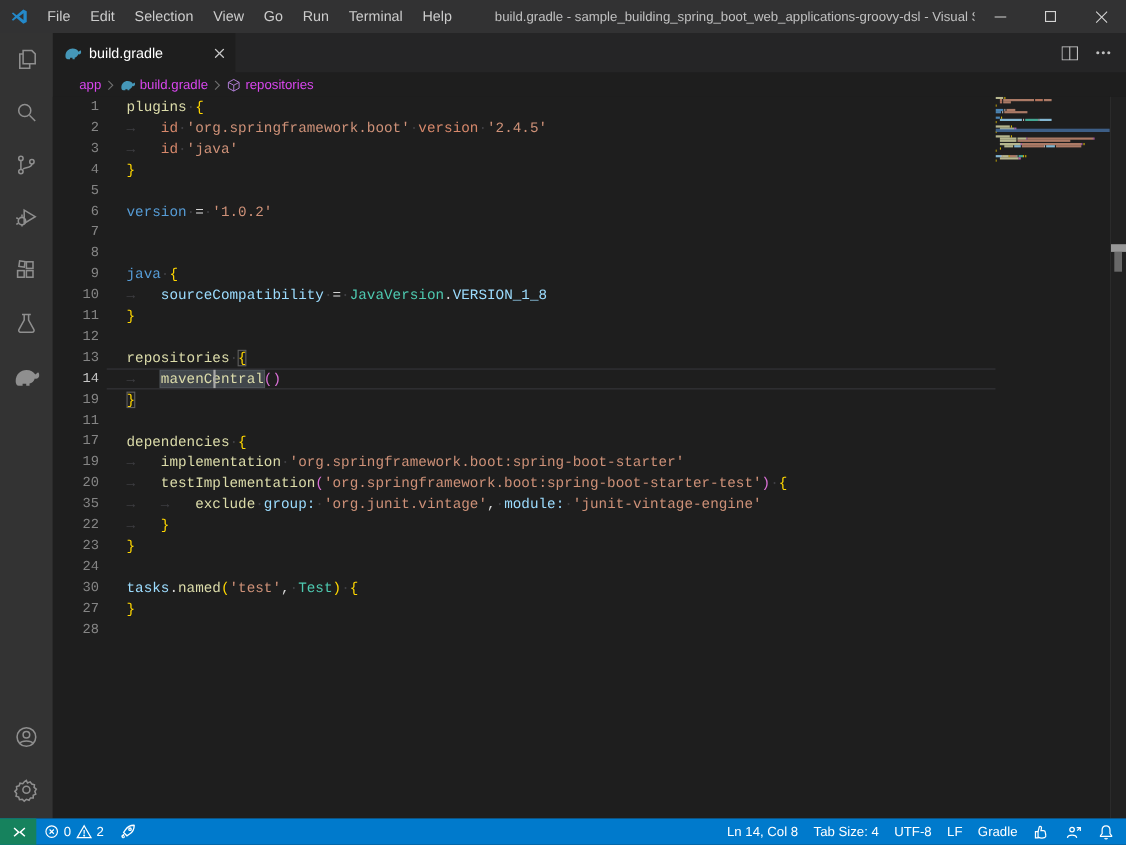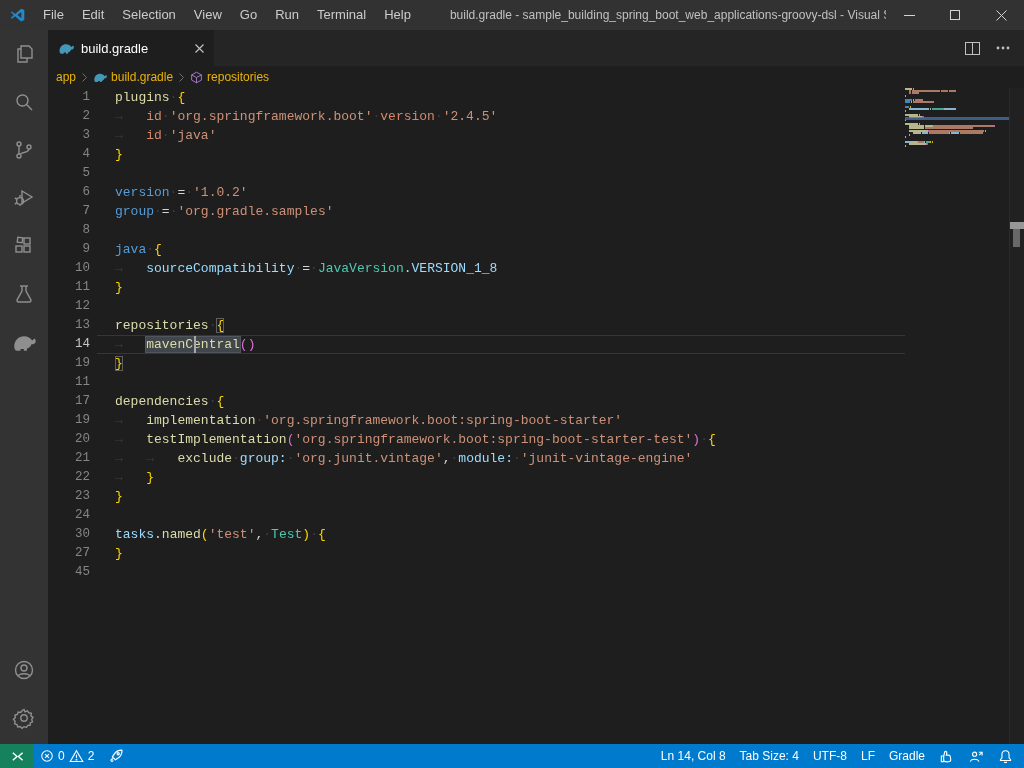--- a/index.html
+++ b/index.html
@@ -17,21 +17,21 @@
   .wc{width:46px;height:30px;display:flex;align-items:center;justify-content:center;}
   
   .tabbar{position:absolute;top:30px;left:48px;right:0;height:36px;background:#252526;
     display:flex;align-items:stretch;}
   .tab{width:146px;background:#1e1e1e;display:flex;align-items:center;gap:7px;
     padding:0 10px;color:#ffffff;font-size:13px;}
   .tab .closebox{margin-left:auto;display:flex;align-items:center;}
   .tabactions{margin-left:auto;display:flex;align-items:center;gap:16px;padding-right:14px;}
   
   .breadcrumb{position:absolute;top:66px;left:48px;right:0;height:22px;background:#1e1e1e;
-    display:flex;align-items:center;color:#eab308;font-size:12px;padding-left:8px;gap:5px;}
+    display:flex;align-items:center;color:#d946ef;font-size:12px;padding-left:24px;gap:5px;}
   .bc-item{display:flex;align-items:center;gap:4px;cursor:pointer;}
   
   .activitybar{position:absolute;top:30px;left:0;width:48px;bottom:24px;background:#333333;}
   .ab-item{height:48px;display:flex;align-items:center;justify-content:center;cursor:pointer;}
   .ab-bottom{position:absolute;bottom:2px;left:0;width:48px;}
   
   .editor{position:absolute;top:88px;left:48px;right:0;bottom:24px;background:#1e1e1e;
     font-family:"Liberation Mono","DejaVu Sans Mono",monospace;font-size:13px;}
   .row{display:flex;height:19px;line-height:19px;position:relative;width:857px;}
   .num{width:42px;text-align:right;color:#858585;flex:none;font-size:12.5px;}
@@ -250,21 +250,20 @@
       <div class="row">
         <div class="num">5</div>
         <div class="code"></div>
       </div>
       <div class="row">
         <div class="num">6</div>
         <div class="code"><span class="tok-kw">version</span><span class="tok-ws">·</span><span class="tok-def">=</span><span class="tok-ws">·</span><span class="tok-str">'1.0.2'</span></div>
       </div>
       <div class="row">
         <div class="num">7</div>
-        <div class="code"><span class="tok-kw">group</span><span class="tok-ws">·</span><span class="tok-def">=</span><span class="tok-ws">·</span><span class="tok-str">'org.gradle.samples'</span></div>
       </div>
       <div class="row">
         <div class="num">8</div>
         <div class="code"></div>
       </div>
       <div class="row">
         <div class="num">9</div>
         <div class="code"><span class="tok-kw">java</span><span class="tok-ws">·</span><span class="tok-b1">{</span></div>
       </div>
       <div class="row">
@@ -302,21 +301,21 @@
       </div>
       <div class="row">
         <div class="num">19</div>
         <div class="code"><span class="tok-ws">→   </span><span class="tok-fn">implementation</span><span class="tok-ws">·</span><span class="tok-str">'org.springframework.boot:spring-boot-starter'</span></div>
       </div>
       <div class="row">
         <div class="num">20</div>
         <div class="code"><span class="tok-ws">→   </span><span class="tok-fn">testImplementation</span><span class="tok-b2">(</span><span class="tok-str">'org.springframework.boot:spring-boot-starter-test'</span><span class="tok-b2">)</span><span class="tok-ws">·</span><span class="tok-b1">{</span></div>
       </div>
       <div class="row">
-        <div class="num">21</div>
+        <div class="num">35</div>
         <div class="code"><span class="tok-ws">→   →   </span><span class="tok-fn">exclude</span><span class="tok-ws">·</span><span class="tok-var">group:</span><span class="tok-ws">·</span><span class="tok-str">'org.junit.vintage'</span><span class="tok-def">,</span><span class="tok-ws">·</span><span class="tok-var">module:</span><span class="tok-ws">·</span><span class="tok-str">'junit-vintage-engine'</span></div>
       </div>
       <div class="row">
         <div class="num">22</div>
         <div class="code"><span class="tok-ws">→   </span><span class="tok-b1">}</span></div>
       </div>
       <div class="row">
         <div class="num">23</div>
         <div class="code"><span class="tok-b1">}</span></div>
       </div>
@@ -326,21 +325,21 @@
       </div>
       <div class="row">
         <div class="num">30</div>
         <div class="code"><span class="tok-var">tasks</span><span class="tok-def">.</span><span class="tok-fn">named</span><span class="tok-b1">(</span><span class="tok-str">'test'</span><span class="tok-def">,</span><span class="tok-ws">·</span><span class="tok-typ">Test</span><span class="tok-b1">)</span><span class="tok-ws">·</span><span class="tok-b1">{</span></div>
       </div>
       <div class="row">
         <div class="num">27</div>
         <div class="code"><span class="tok-b1">}</span></div>
       </div>
       <div class="row">
-        <div class="num">45</div>
+        <div class="num">28</div>
         <div class="code"></div>
       </div>
     </div>
   <div class="minimap">
     <div>
         <div class="mrow"><span class="mseg" style="width: 7.35px; background: rgb(220, 220, 170);"></span><span class="mseg" style="width: 1.05px;"></span><span class="mseg" style="width: 1.05px; background: rgb(255, 215, 0);"></span></div>
         <div class="mrow"><span class="mseg" style="width: 4.2px;"></span><span class="mseg" style="width: 2.1px; background: rgb(215, 136, 107);"></span><span class="mseg" style="width: 1.05px;"></span><span class="mseg" style="width: 27.3px; background: rgb(206, 145, 120);"></span><span class="mseg" style="width: 1.05px;"></span><span class="mseg" style="width: 7.35px; background: rgb(215, 136, 107);"></span><span class="mseg" style="width: 1.05px;"></span><span class="mseg" style="width: 7.35px; background: rgb(206, 145, 120);"></span></div>
         <div class="mrow"><span class="mseg" style="width: 4.2px;"></span><span class="mseg" style="width: 2.1px; background: rgb(215, 136, 107);"></span><span class="mseg" style="width: 1.05px;"></span><span class="mseg" style="width: 6.3px; background: rgb(206, 145, 120);"></span></div>
         <div class="mrow"><span class="mseg" style="width: 1.05px; background: rgb(255, 215, 0);"></span></div>
         <div class="mrow"></div>

